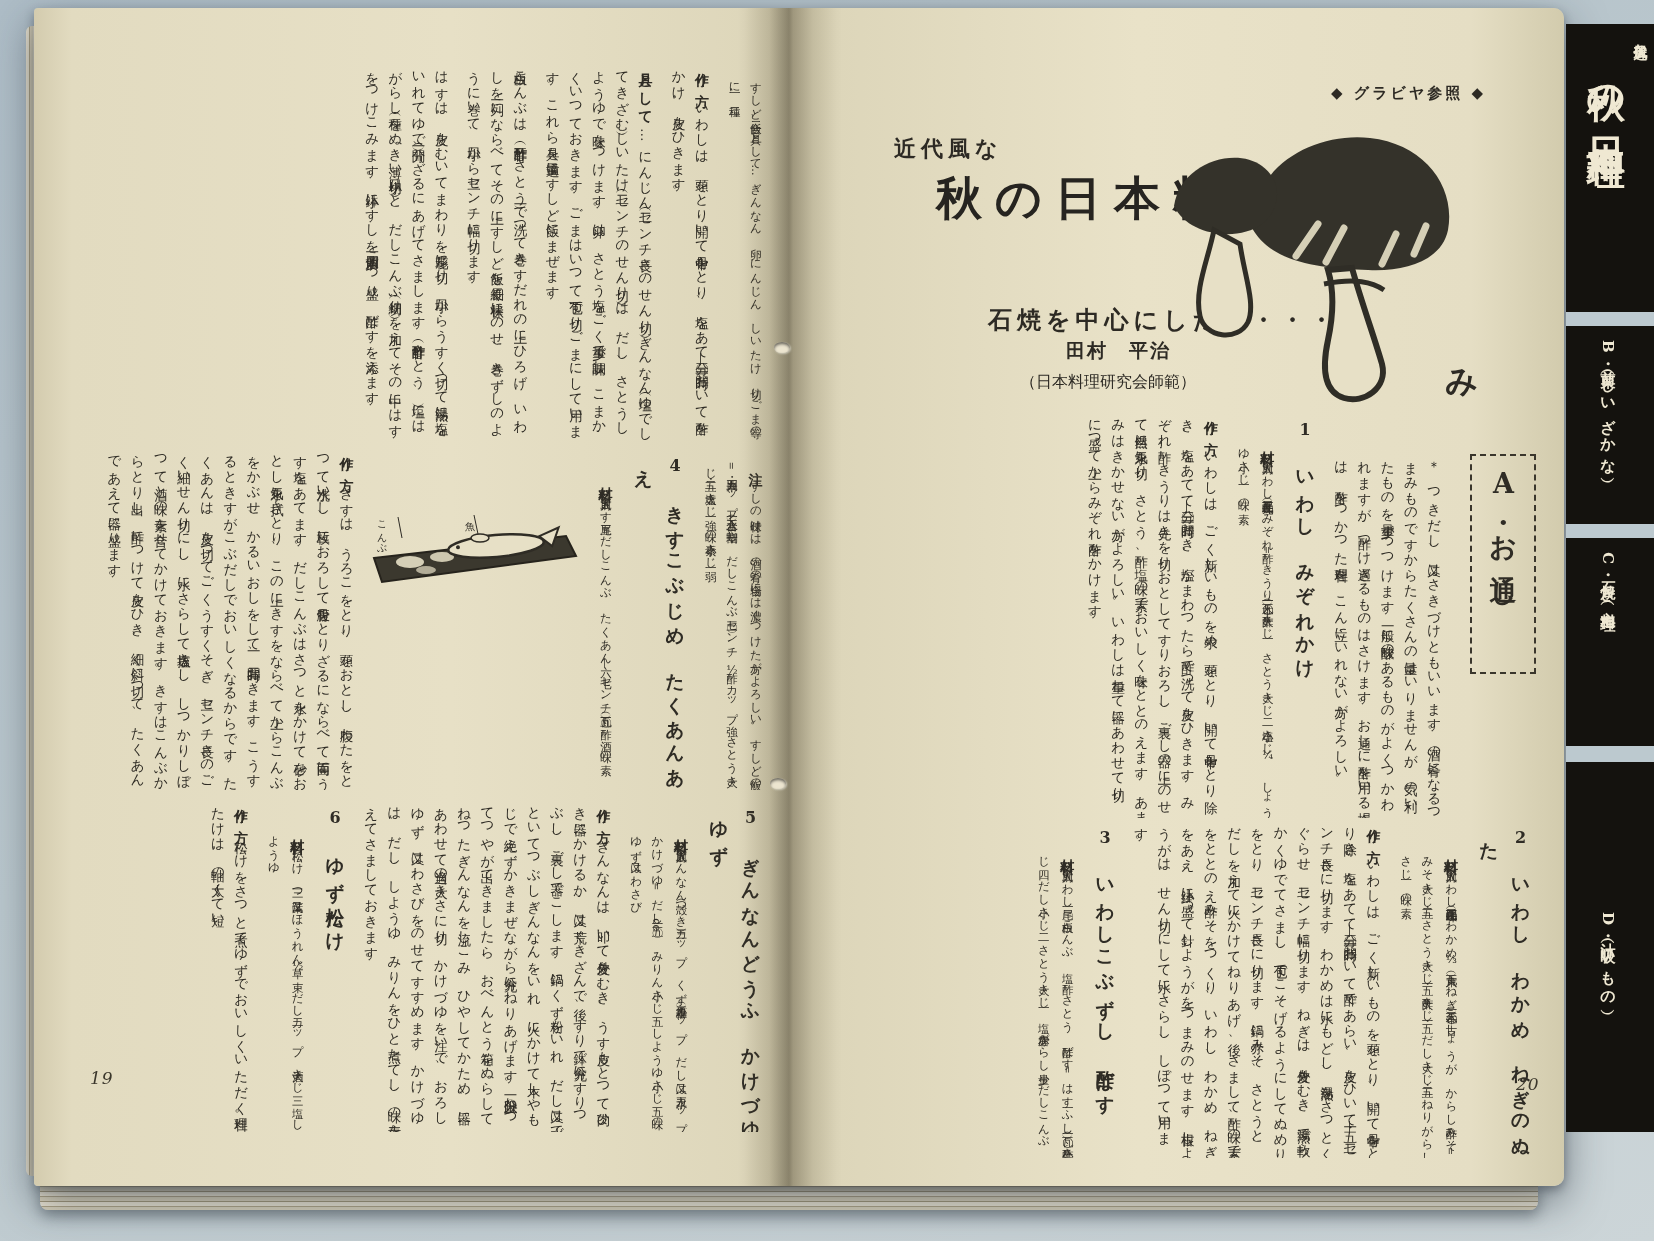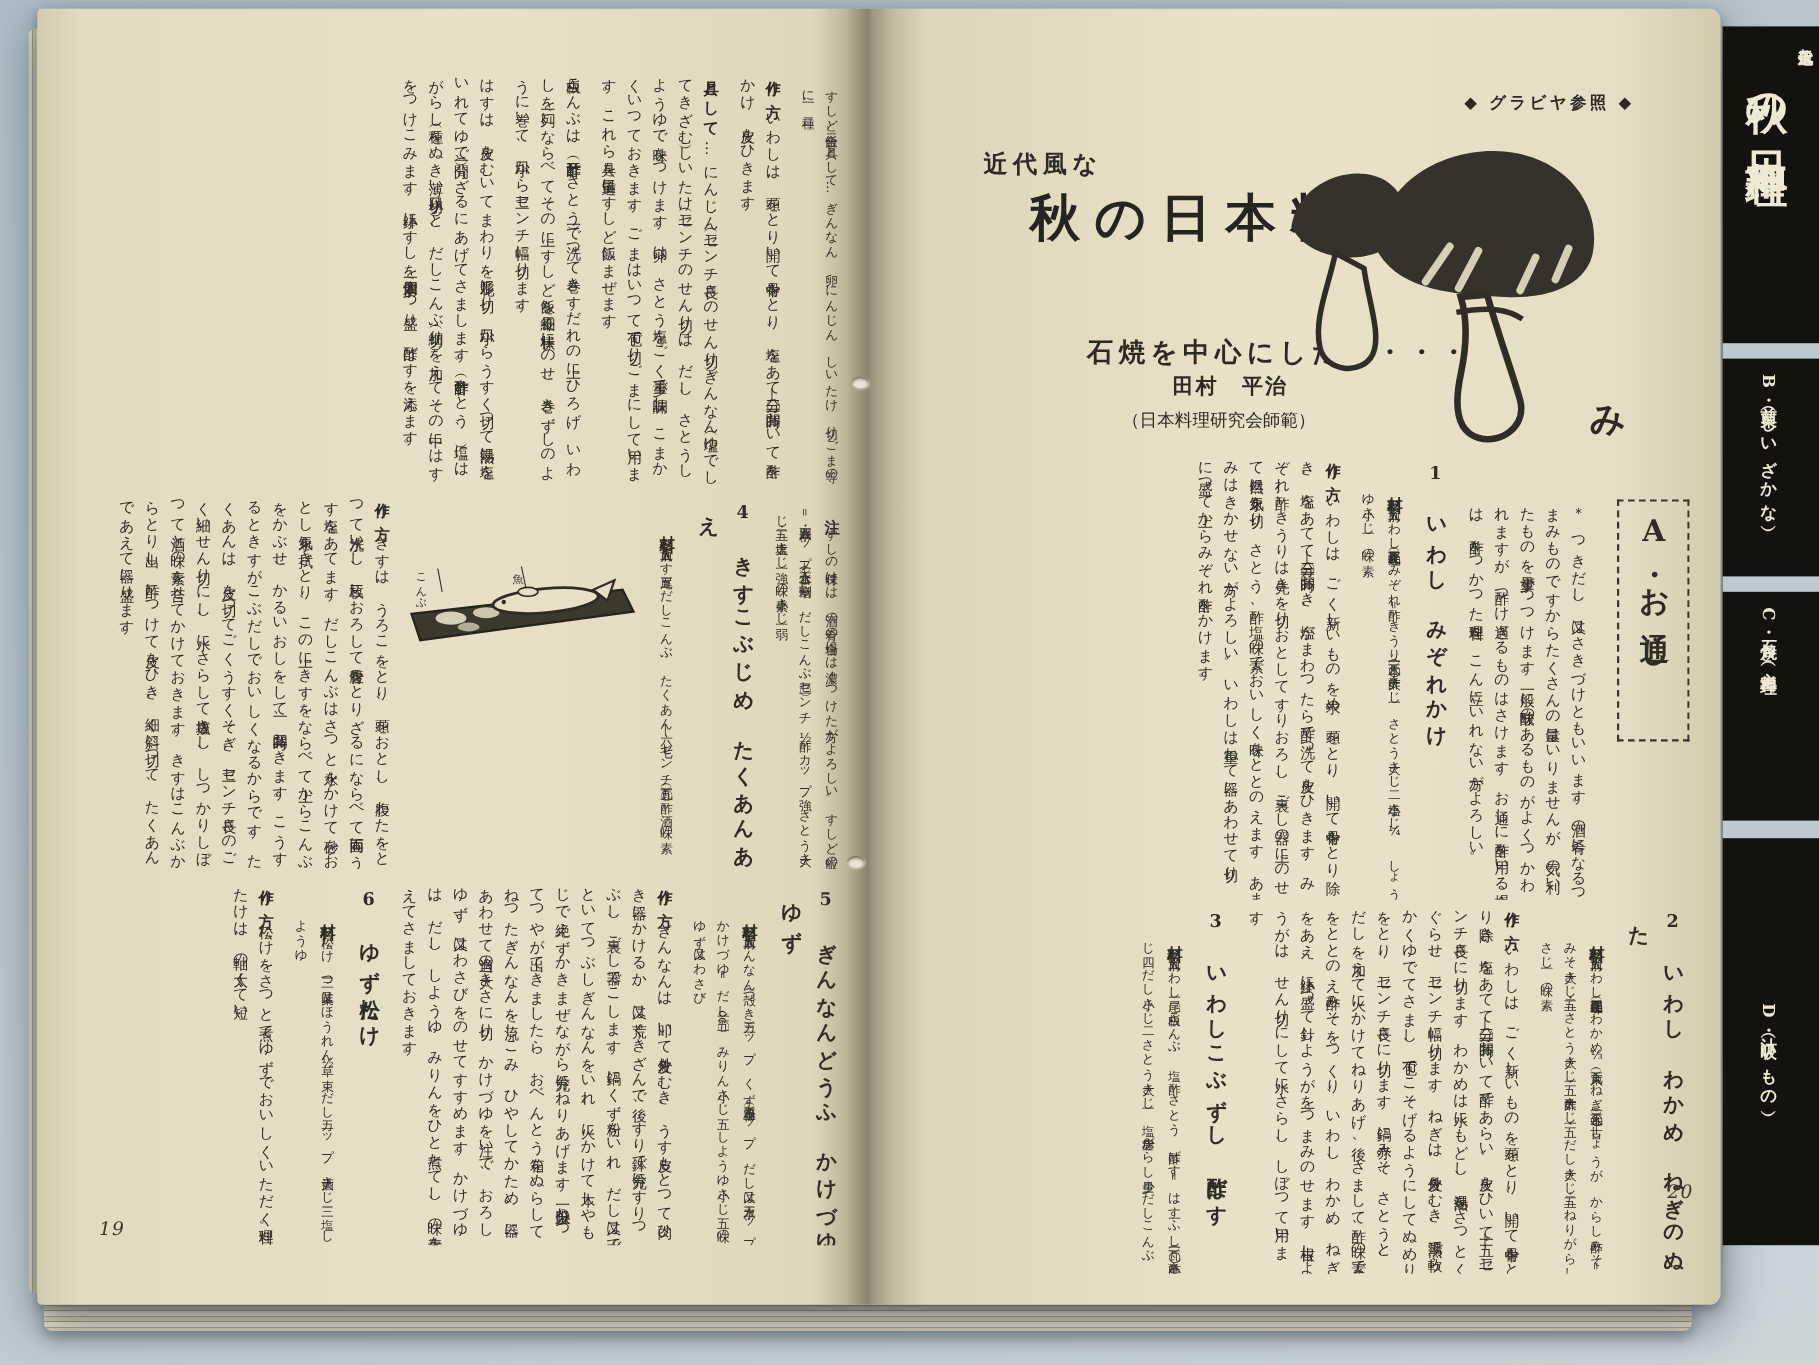--- a/index.html
+++ b/index.html
@@ -58,21 +58,21 @@
   .authnote{ position:absolute; top:364px; left:230px; font-size:16px; }
   .mushrooms{ position:absolute; top:98px; left:366px; width:322px; height:302px; }
   .mushrooms .sig{ position:absolute; right:0; bottom:4px; font-size:32px; font-weight:700; }
   .vband.ra{ top:402px; left:28px; width:718px; height:408px; }
   .vband.rb{ top:810px; left:28px; width:718px; height:340px; }
   
   .vband.b1{ top:54px; left:26px; width:706px; height:378px; }
   .vband.b2{ top:438px; left:22px; width:712px; height:344px; }
   .vband.b3{ top:790px; left:18px; width:714px; height:334px; }
   .pageno{ position:absolute; font-size:17px; font-style:italic; color:#3b372c; letter-spacing:1px; }
-  .pageno.ln{ left:56px; top:1100px; } .pageno.rn{ left:726px; top:1066px; }
+  .pageno.ln{ left:56px; top:1060px; } .pageno.rn{ left:726px; top:1066px; }
   
   .tabs{ position:absolute; right:0; top:24px; width:88px; height:1108px; background:#14120e; color:#efe8d2; }
   .tab-gap{ position:absolute; left:0; width:100%; background:#bcc9cf; }
   .g1{ top:288px; height:14px; } .g2{ top:500px; height:14px; } .g3{ top:722px; height:16px; }
   .tkick{ position:absolute; top:10px; right:4px; writing-mode:vertical-rl; font-size:14px; font-weight:700; }
   .tmain{ position:absolute; top:30px; left:14px; writing-mode:vertical-rl; font-size:38px; font-weight:700; letter-spacing:5px; }
   .tb,.tc,.td{ position:absolute; left:32px; writing-mode:vertical-rl; font-size:15px; font-weight:600; letter-spacing:3px; }
   .tb{ top:316px; } .tc{ top:528px; } .td{ top:888px; }
   svg text{ font-family:"DejaVu Serif","Liberation Serif",serif; fill:#2d2a24; }
 </style>

